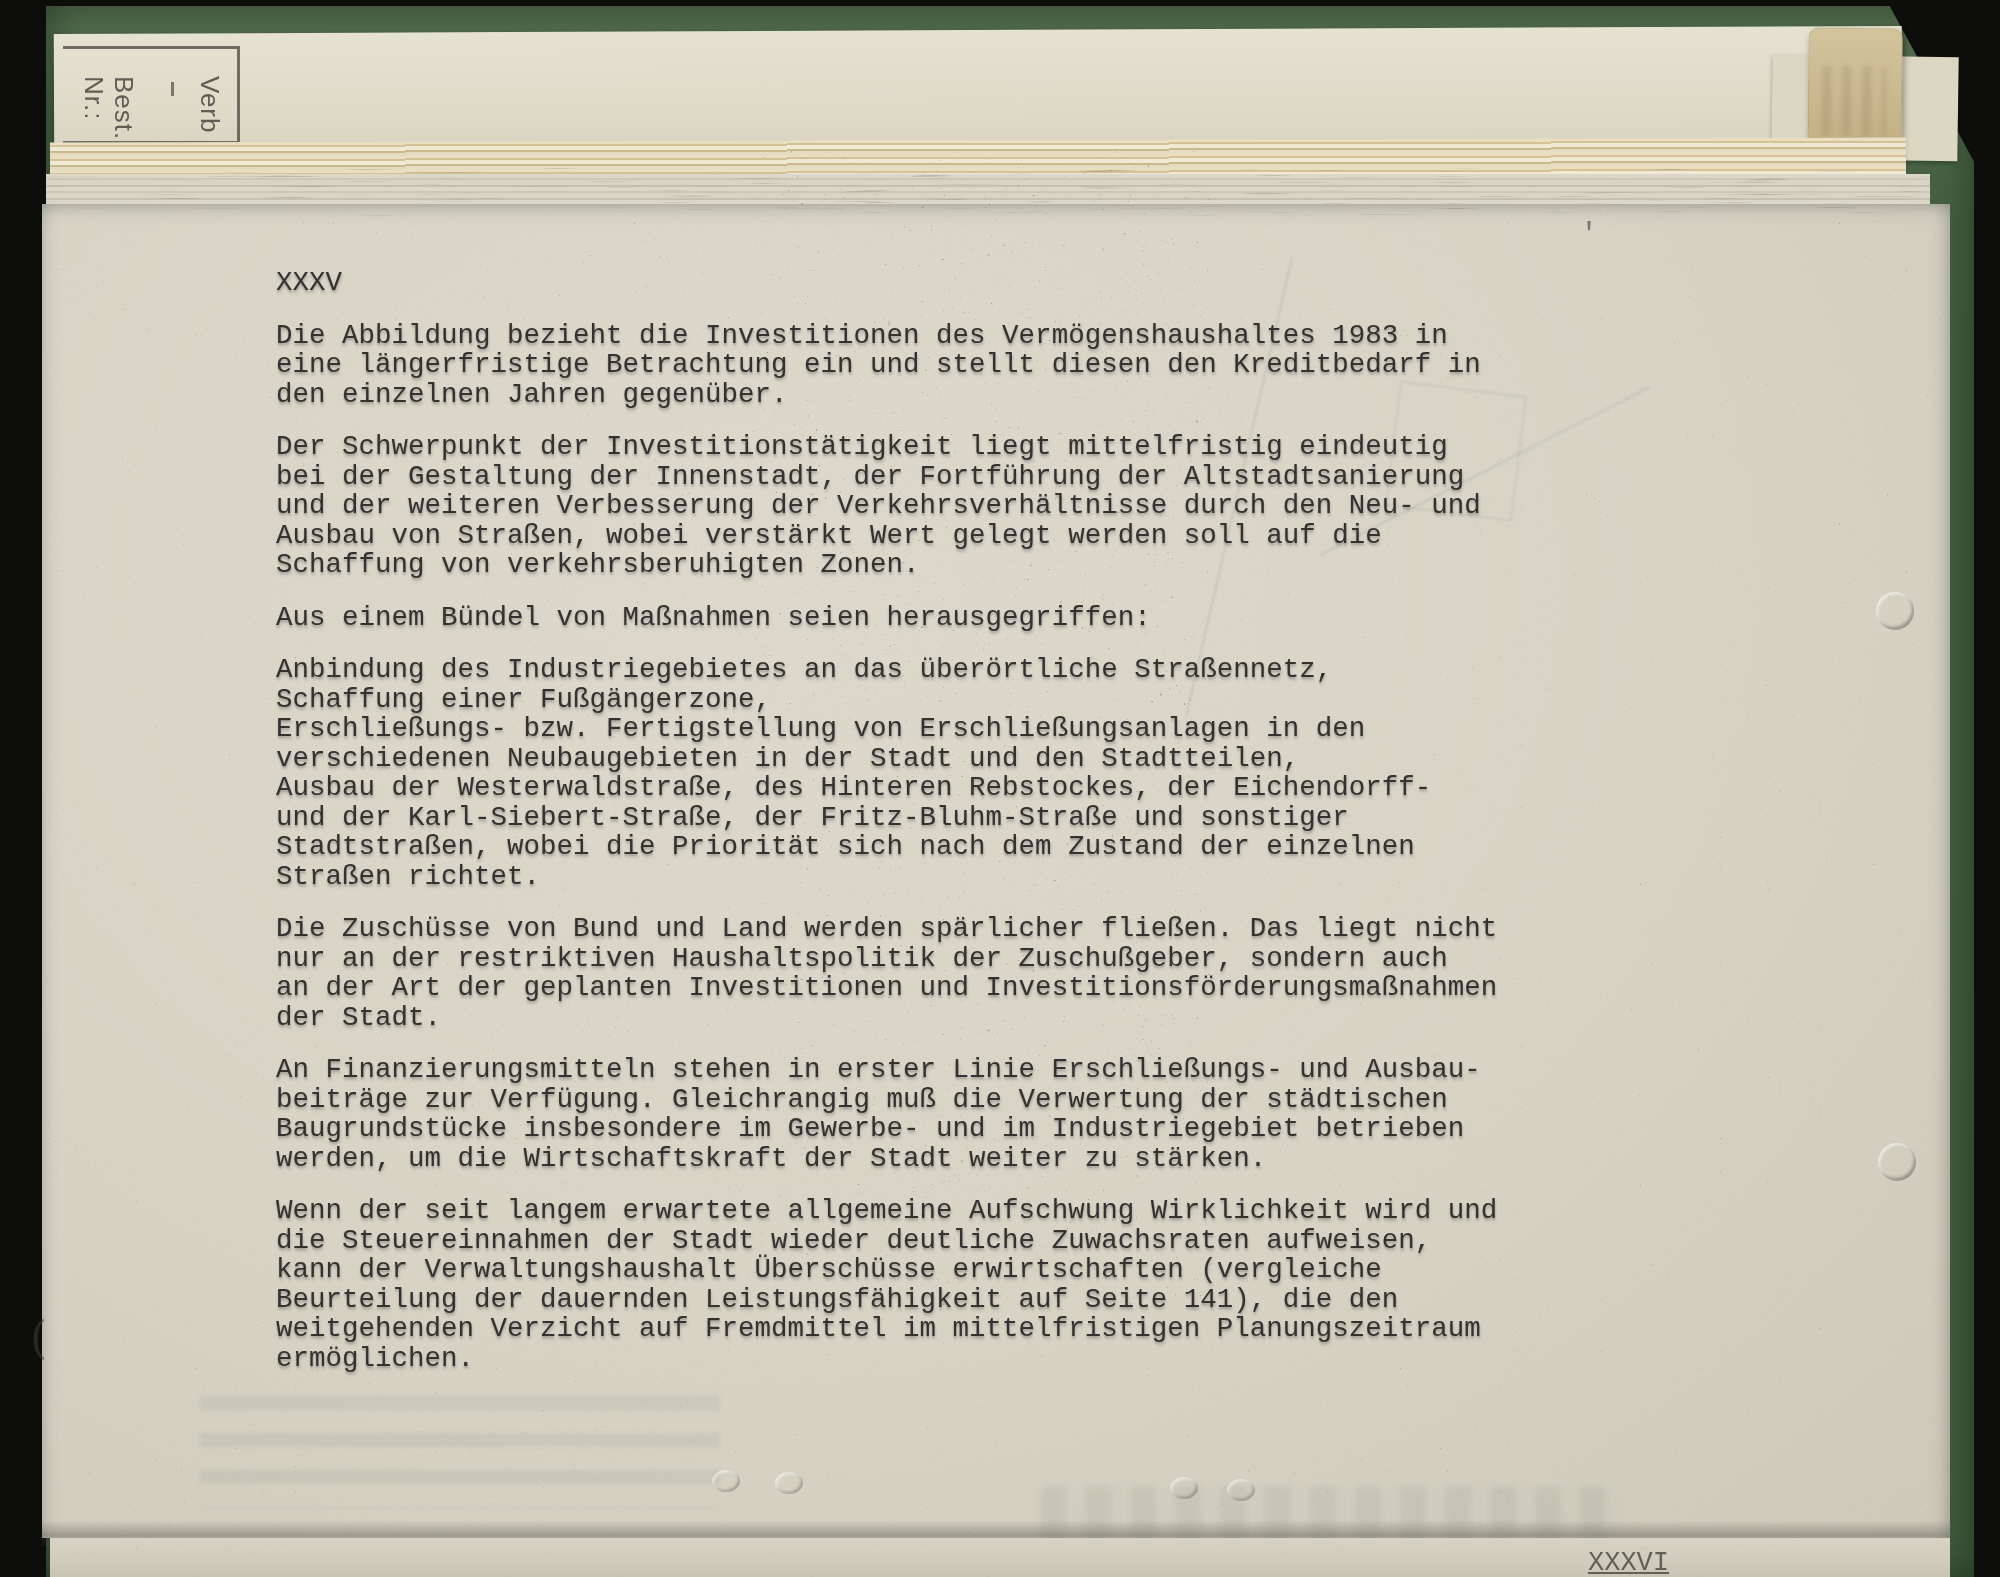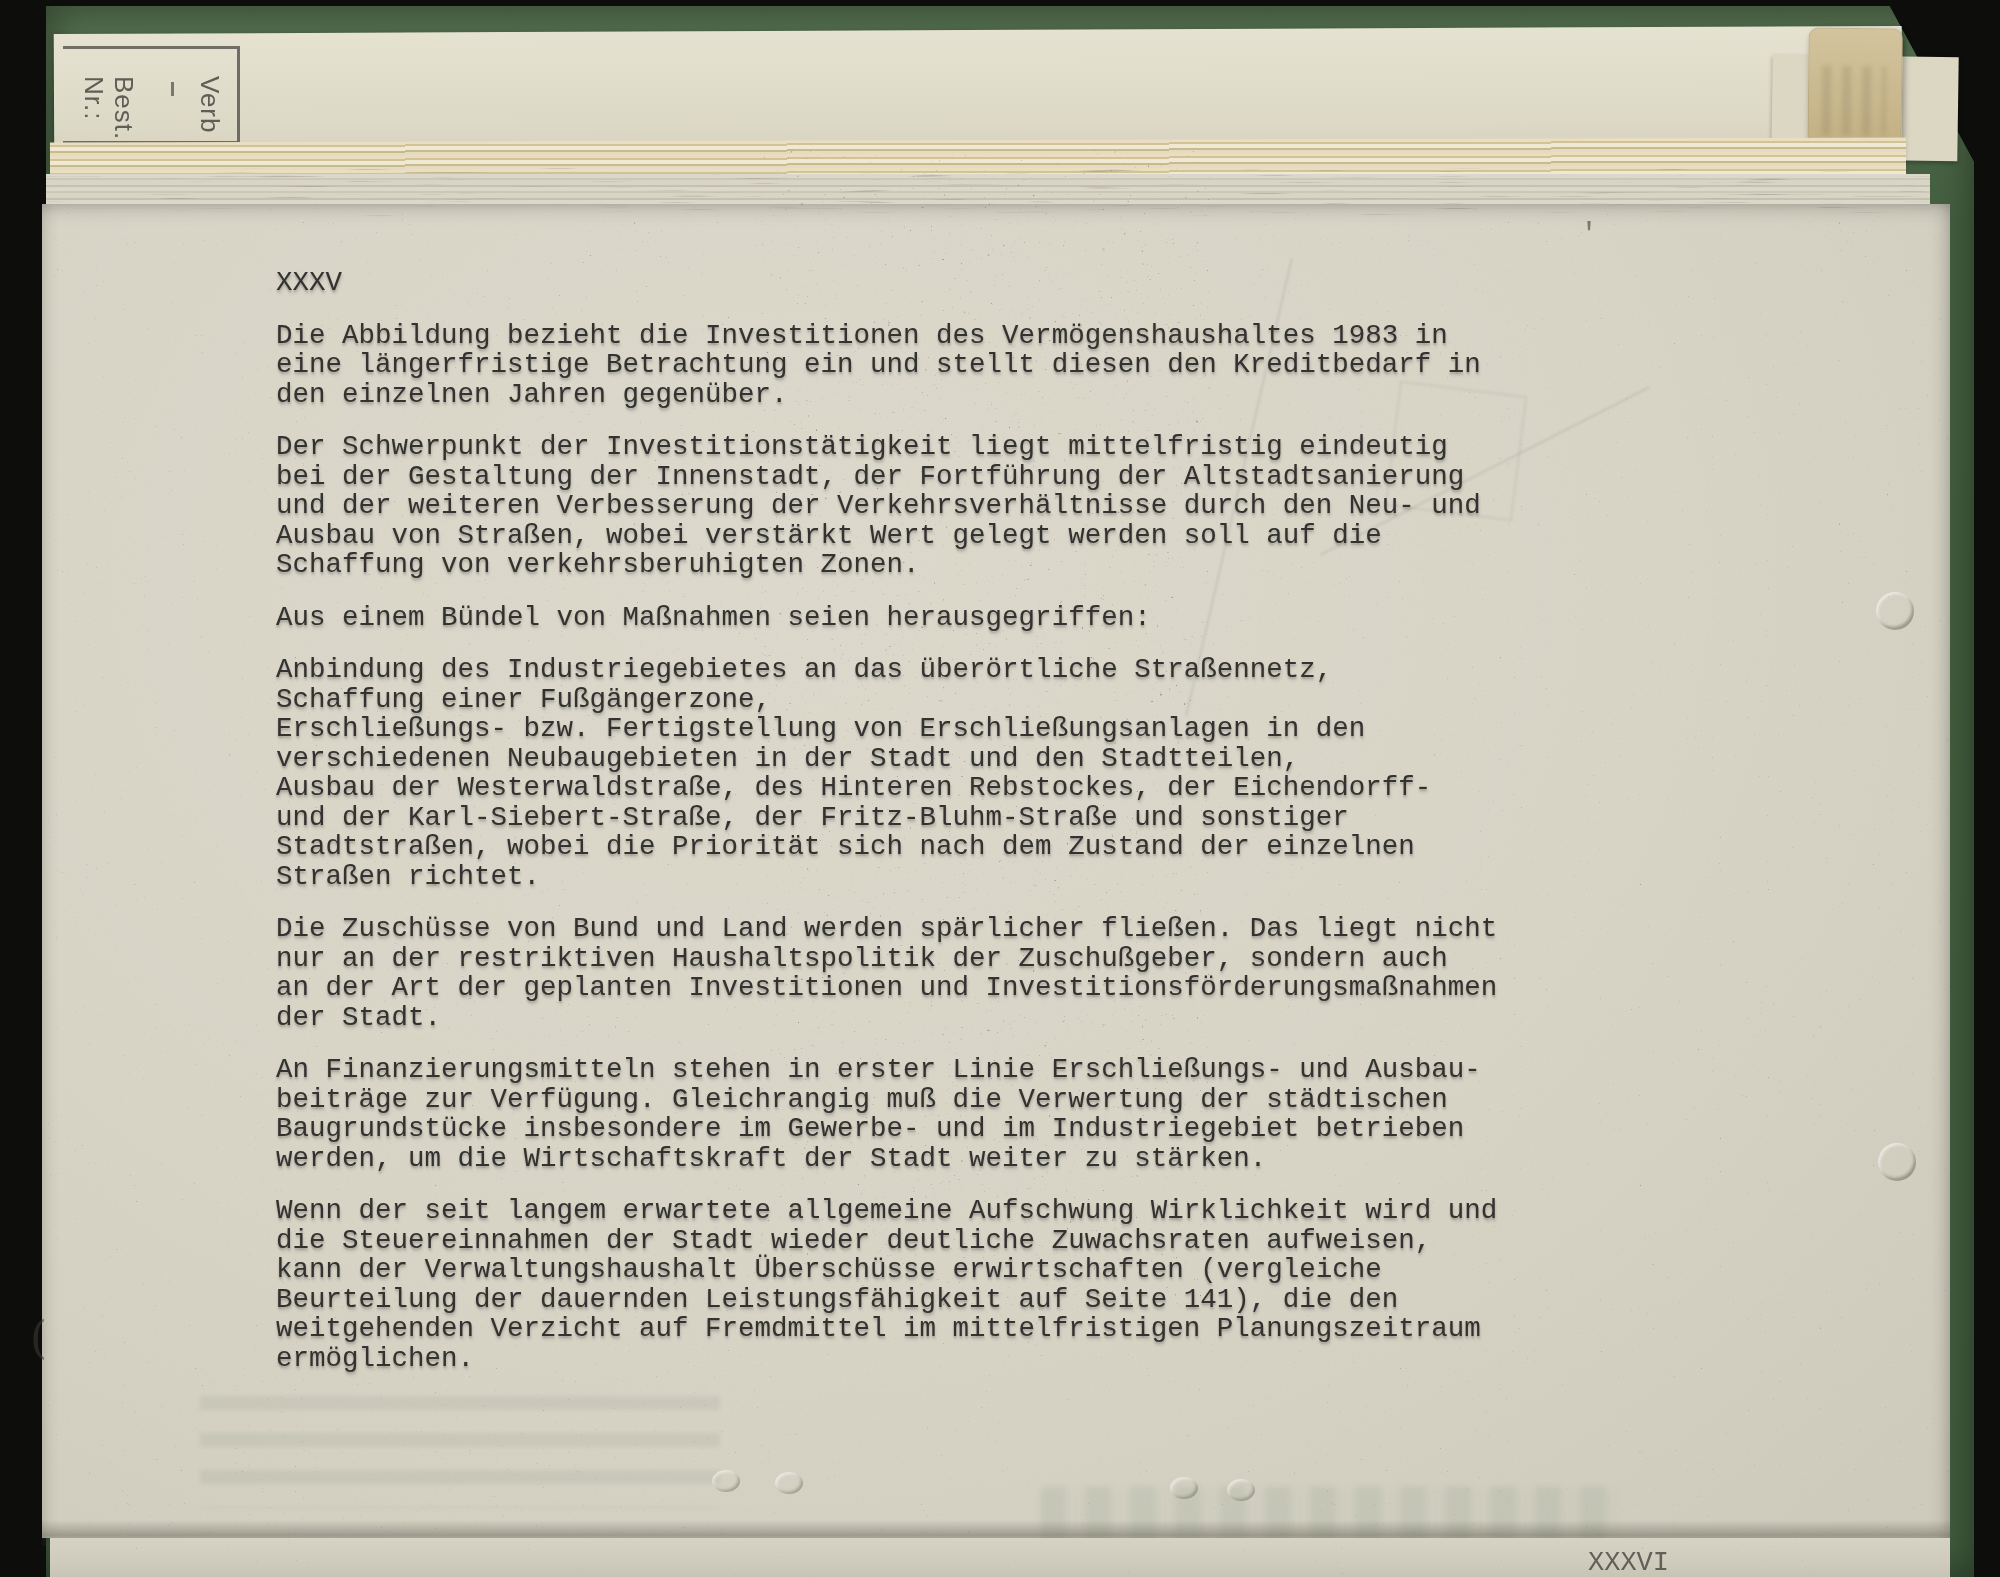--- a/index.html
+++ b/index.html
@@ -54,21 +54,21 @@
                   inset -12px 0 18px -10px rgba(0,0,0,.25),
                   inset 12px 0 18px -12px rgba(0,0,0,.20);}
 
   
   .textblock{position:absolute;left:276px;top:226px;width:1320px;color:#343230;
        font:27.5px/29.5px "Liberation Mono","DejaVu Sans Mono",monospace;
        text-shadow:0 2px 2px rgba(52,50,46,.28),1px 4px 3px rgba(52,50,46,.10);margin-top:42px;}
   .textblock p{margin:0 0 23px;white-space:pre;}
   .pnum{margin:0 0 28px;}
   .pnum-next{position:absolute;left:1588px;top:1549px;color:#4f4d46;
-       font:27px/28px "Liberation Mono","DejaVu Sans Mono",monospace;opacity:.85;}
+       font:27px/28px "Liberation Mono","DejaVu Sans Mono",monospace;opacity:.85;text-decoration:underline;}
 
   
   .ring{position:absolute;border-radius:50%;
        box-shadow:inset 2px 2px 3px rgba(255,255,255,.55),inset -2px -3px 3px rgba(60,58,50,.38);}
   .ring-big{width:38px;height:38px;}
   .drop{width:28px;height:22px;box-shadow:inset 2px 2px 3px rgba(255,255,255,.5),inset -2px -2px 3px rgba(70,68,60,.35);}
 
   
   .ghost{position:absolute;pointer-events:none;}
   .gl{background:rgba(92,108,92,.16);filter:blur(1px);}

